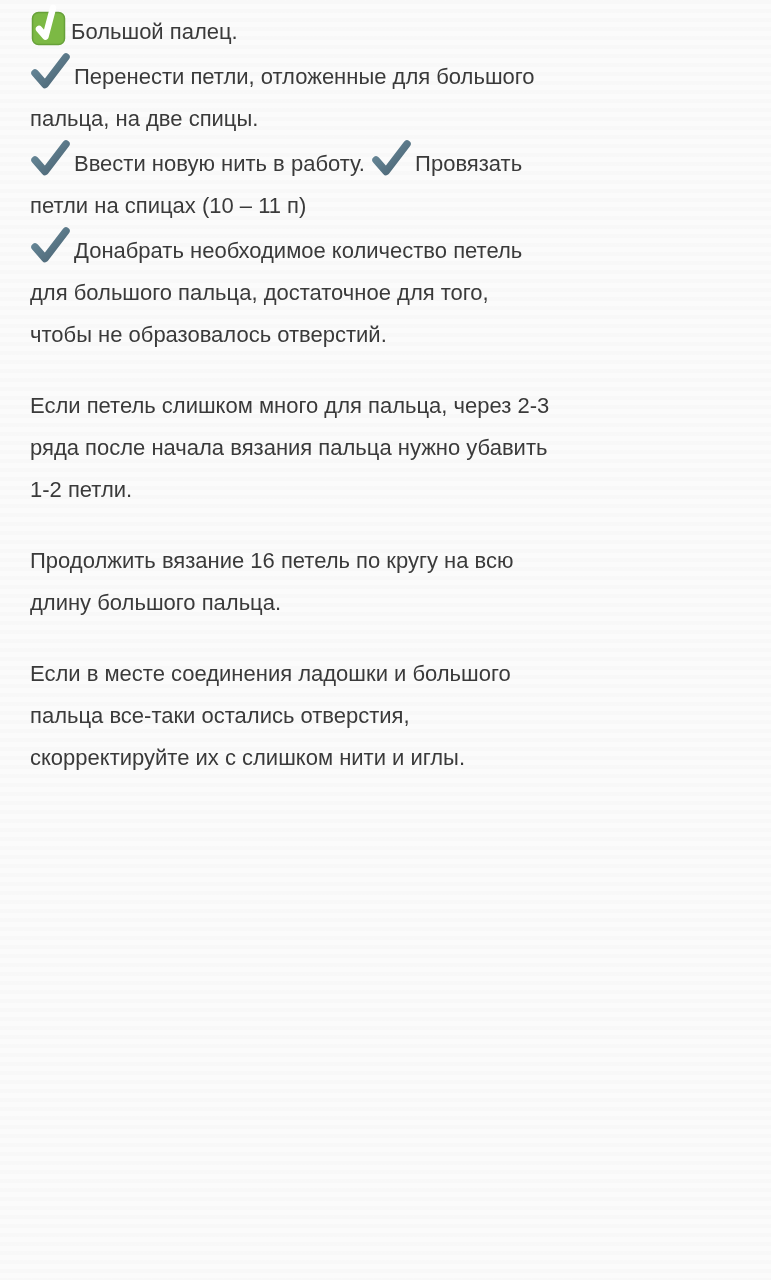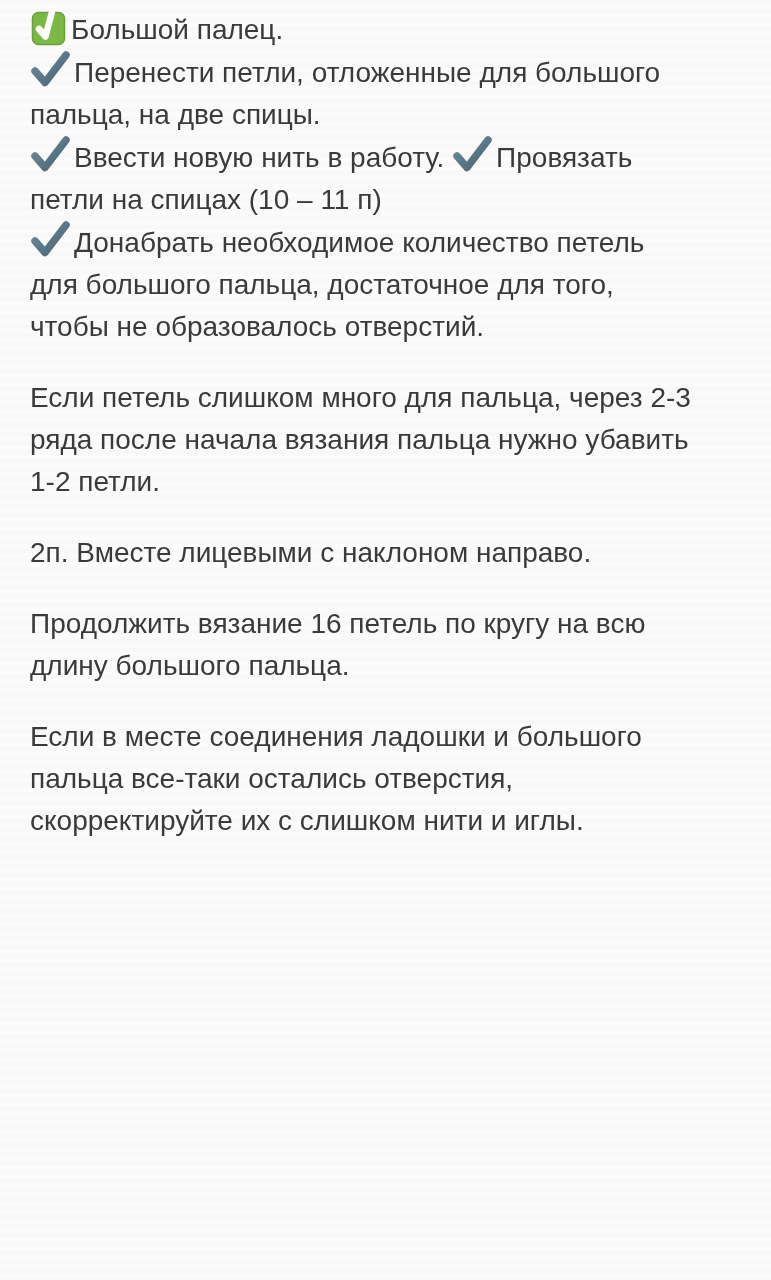--- a/index.html
+++ b/index.html
@@ -11,21 +11,21 @@
     background-image: repeating-linear-gradient(
       to bottom,
       rgba(0,0,0,0.012) 0px, rgba(0,0,0,0.012) 4px,
       rgba(0,0,0,0) 4px, rgba(0,0,0,0) 9px);
   }
   .page {
     box-sizing: border-box;
     width: 771px;
     padding: 4px 6px 0 30px;
     font-family: "Liberation Sans", sans-serif;
-    font-size: 28px;
+    font-size: 22px;
     line-height: 42px;
     color: var(--fg, #3a3a3a);
   }
   .para {
     margin: 0 0 29px 0;
     white-space: pre-line;
   }
   .check-icon {
     display: inline-block;
     margin-right: 3px;
@@ -76,19 +76,18 @@
            <stop offset="1" stop-color="#4a6372"></stop>
          </linearGradient>
        </defs>
        <path d="M5 20 L15 31.5 L36 4" fill="none" stroke="url(#bluecheck-grad)" stroke-width="7.5" stroke-linecap="round" stroke-linejoin="round"></path>
      </svg></span><span>Донабрать необходимое количество петель
 для большого пальца, достаточное для того,
 чтобы не образовалось отверстий.</span></p>
   <p class="para">Если петель слишком много для пальца, через 2-3
 ряда после начала вязания пальца нужно убавить
 1-2 петли.</p>
-  <p class="para">2п. Вместе лицевыми с наклоном направо.</p>
   <p class="para">Продолжить вязание 16 петель по кругу на всю
 длину большого пальца.</p>
   <p class="para">Если в месте соединения ладошки и большого
 пальца все-таки остались отверстия,
 скорректируйте их с слишком нити и иглы.</p>
 </div>
 
 </body></html>

